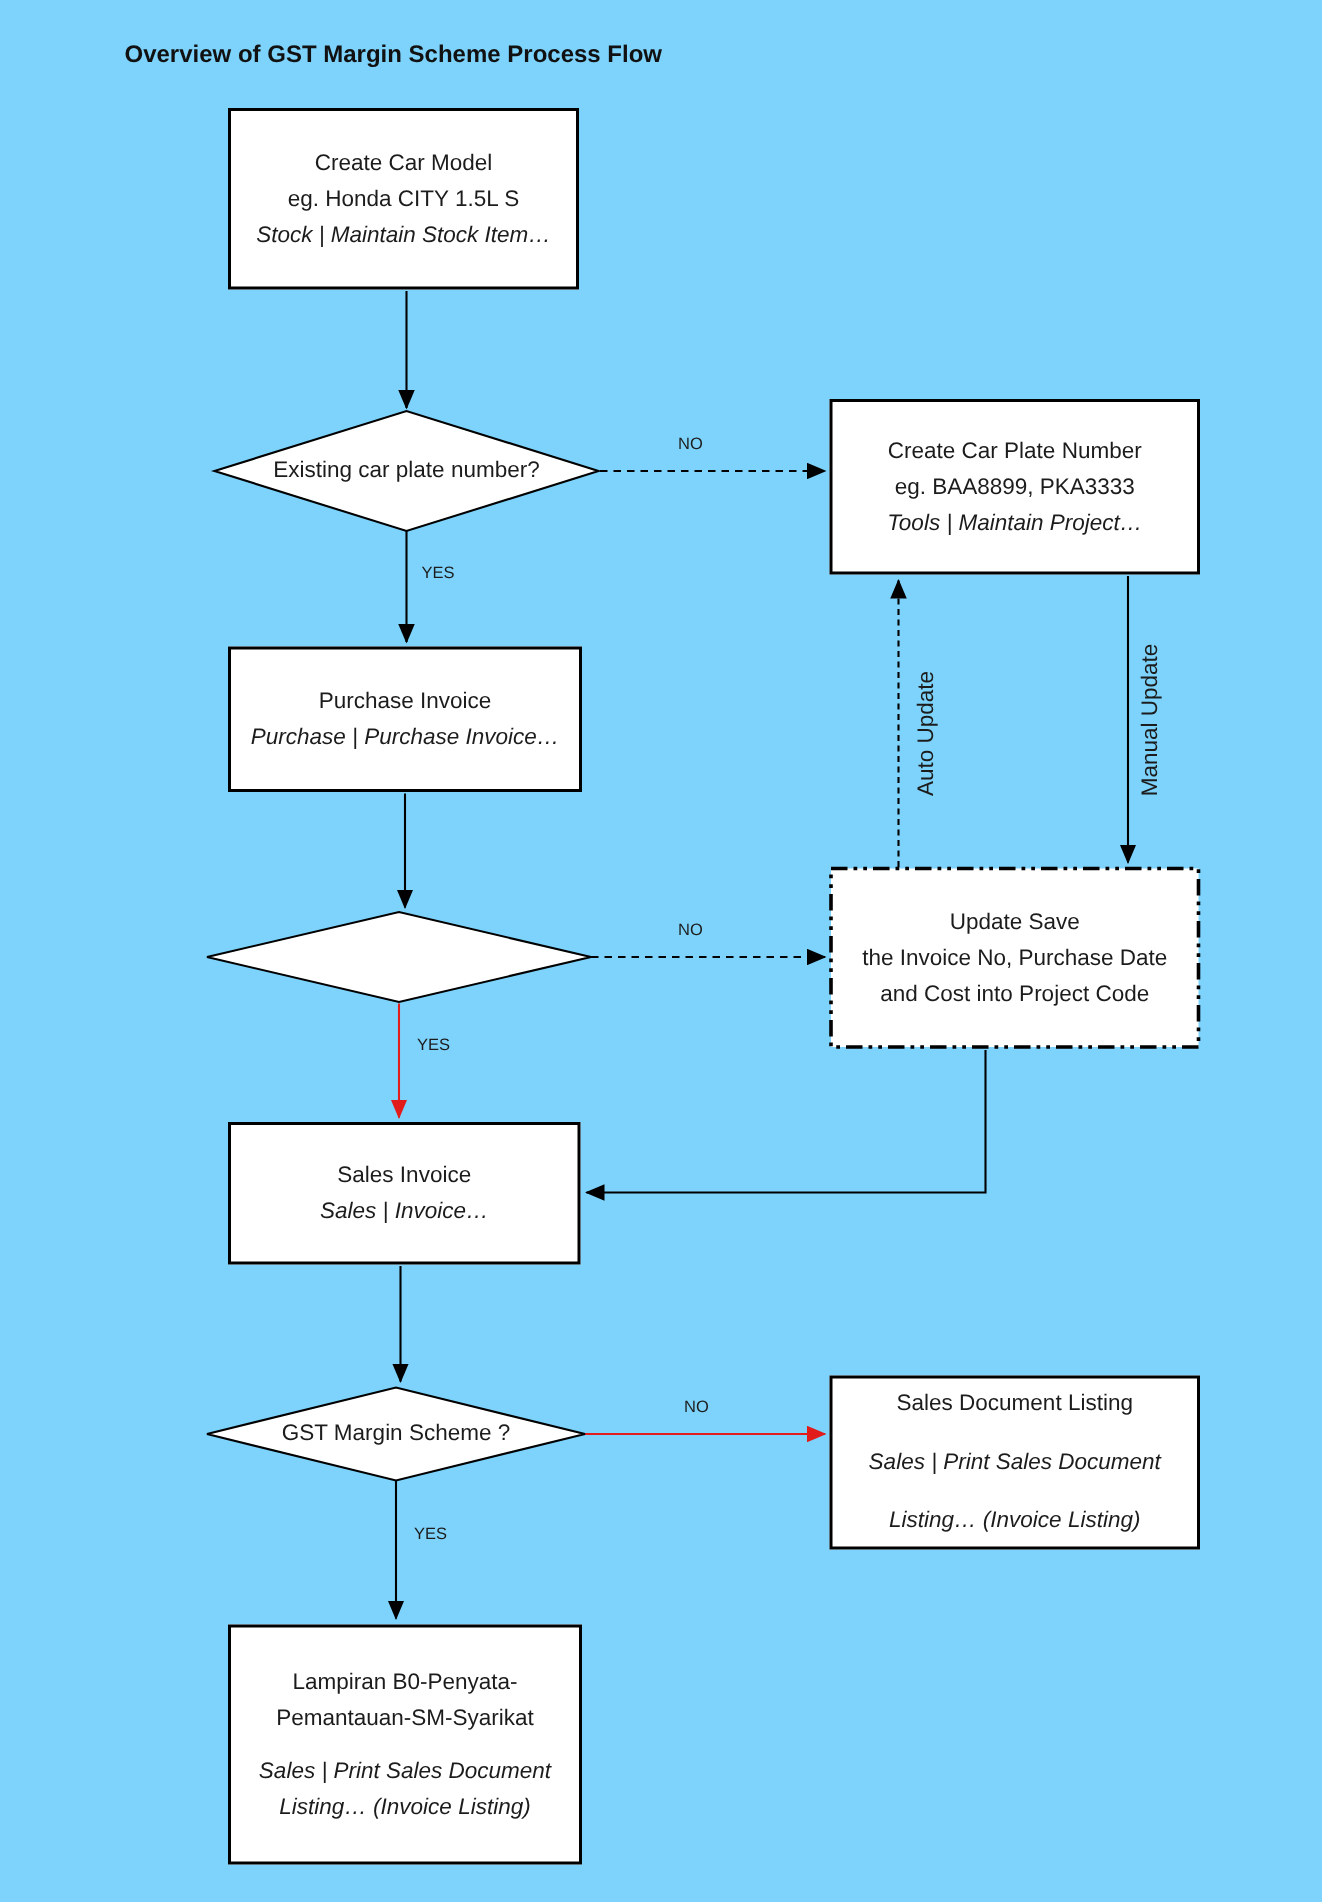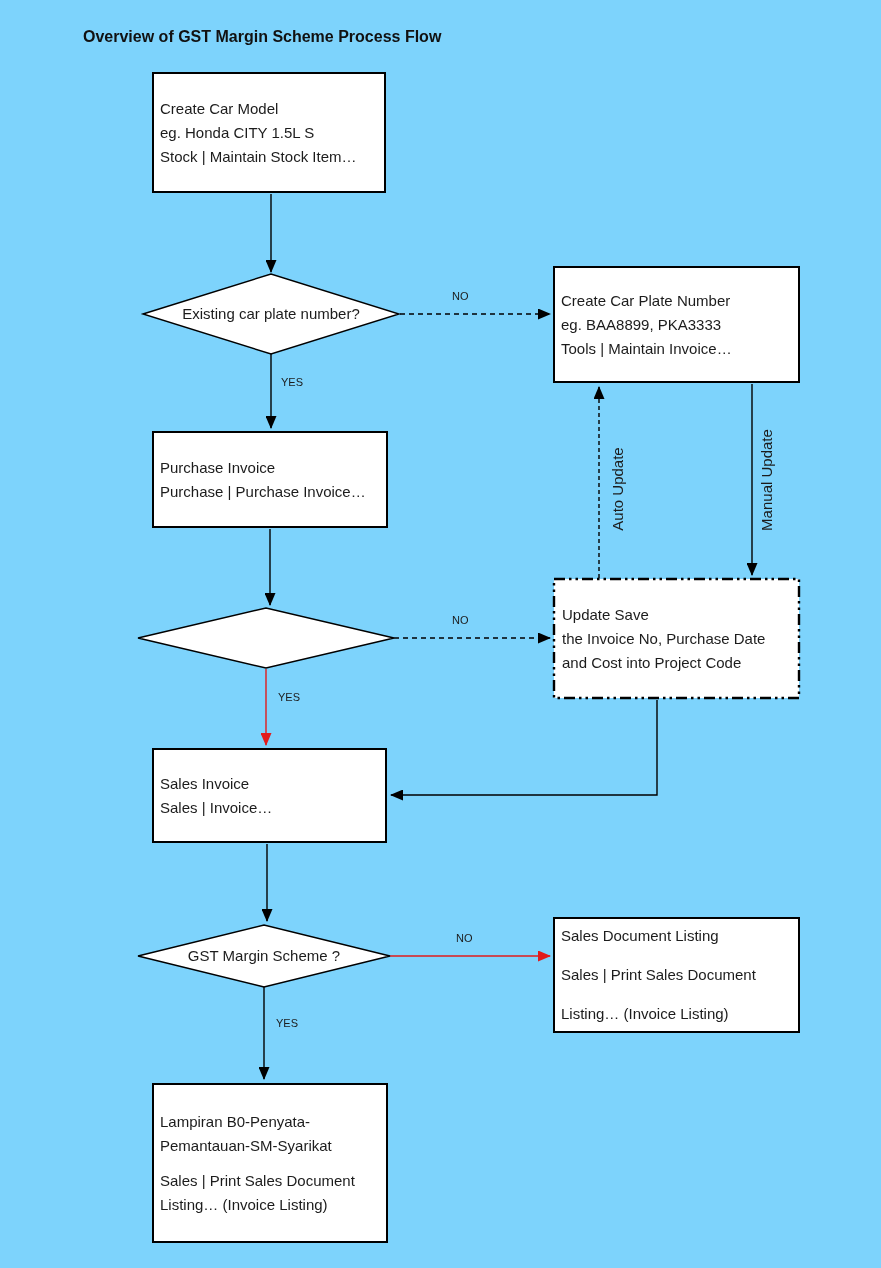--- a/index.html
+++ b/index.html
@@ -32,33 +32,33 @@
     z-index: 3;
     white-space: nowrap;
   }
   .box {
     position: absolute;
     box-sizing: border-box;
     background: #ffffff;
     border: 2px solid #000000;
     display: flex;
     flex-direction: column;
-    align-items: flex-start;
+    align-items: center;
     justify-content: center;
     text-align: center;
     font-size: 15px;
     line-height: 24px;
     z-index: 2;
     padding: 2px 6px;
   }
   .box.no-border {
     border: none;
     background: transparent;
   }
-  .italic { }
+  .italic { font-style: italic; }
   .gap-above { margin-top: 11px; }
   .dlabel {
     position: absolute;
     display: flex;
     align-items: center;
     justify-content: center;
     text-align: center;
     font-size: 15px;
     line-height: 20px;
     z-index: 2;
@@ -121,21 +121,21 @@
 
   <div class="box" style="left:152px; top:72px; width:234px; height:121px;">
     <div>Create Car Model</div>
     <div>eg. Honda CITY 1.5L S</div>
     <div class="italic">Stock | Maintain Stock Item…</div>
   </div>
 
   <div class="box" style="left:553px; top:266px; width:247px; height:117px;">
     <div>Create Car Plate Number</div>
     <div>eg. BAA8899, PKA3333</div>
-    <div class="italic">Tools | Maintain Invoice…</div>
+    <div class="italic">Tools | Maintain Project…</div>
   </div>
 
   <div class="box" style="left:152px; top:431px; width:236px; height:97px;">
     <div>Purchase Invoice</div>
     <div class="italic">Purchase | Purchase Invoice…</div>
   </div>
 
   <div class="box no-border" style="left:556px; top:581px; width:241px; height:115px;">
     <div>Update Save</div>
     <div>the Invoice No, Purchase Date</div>

